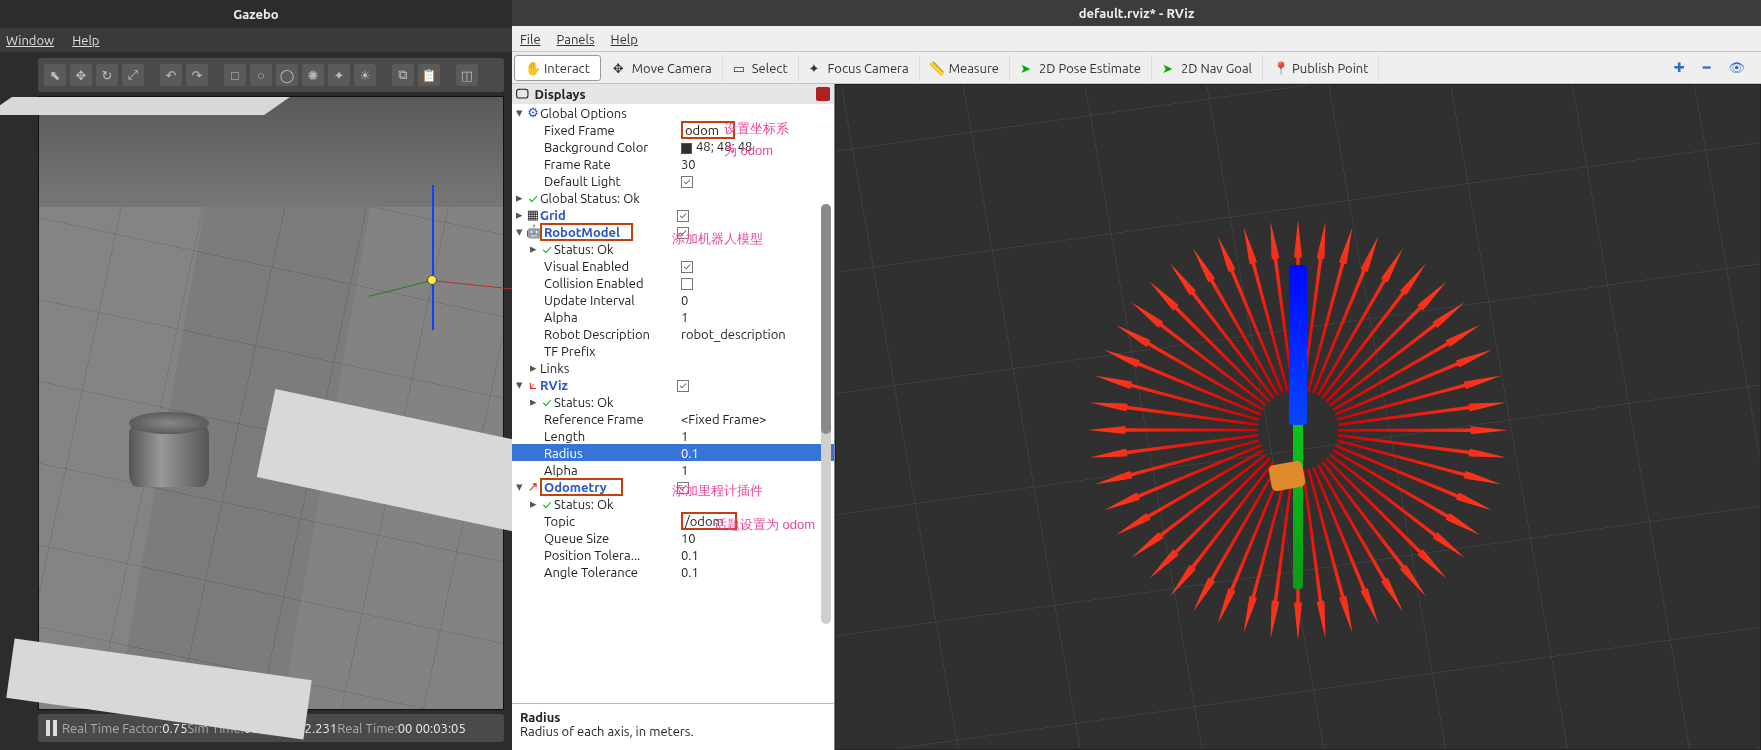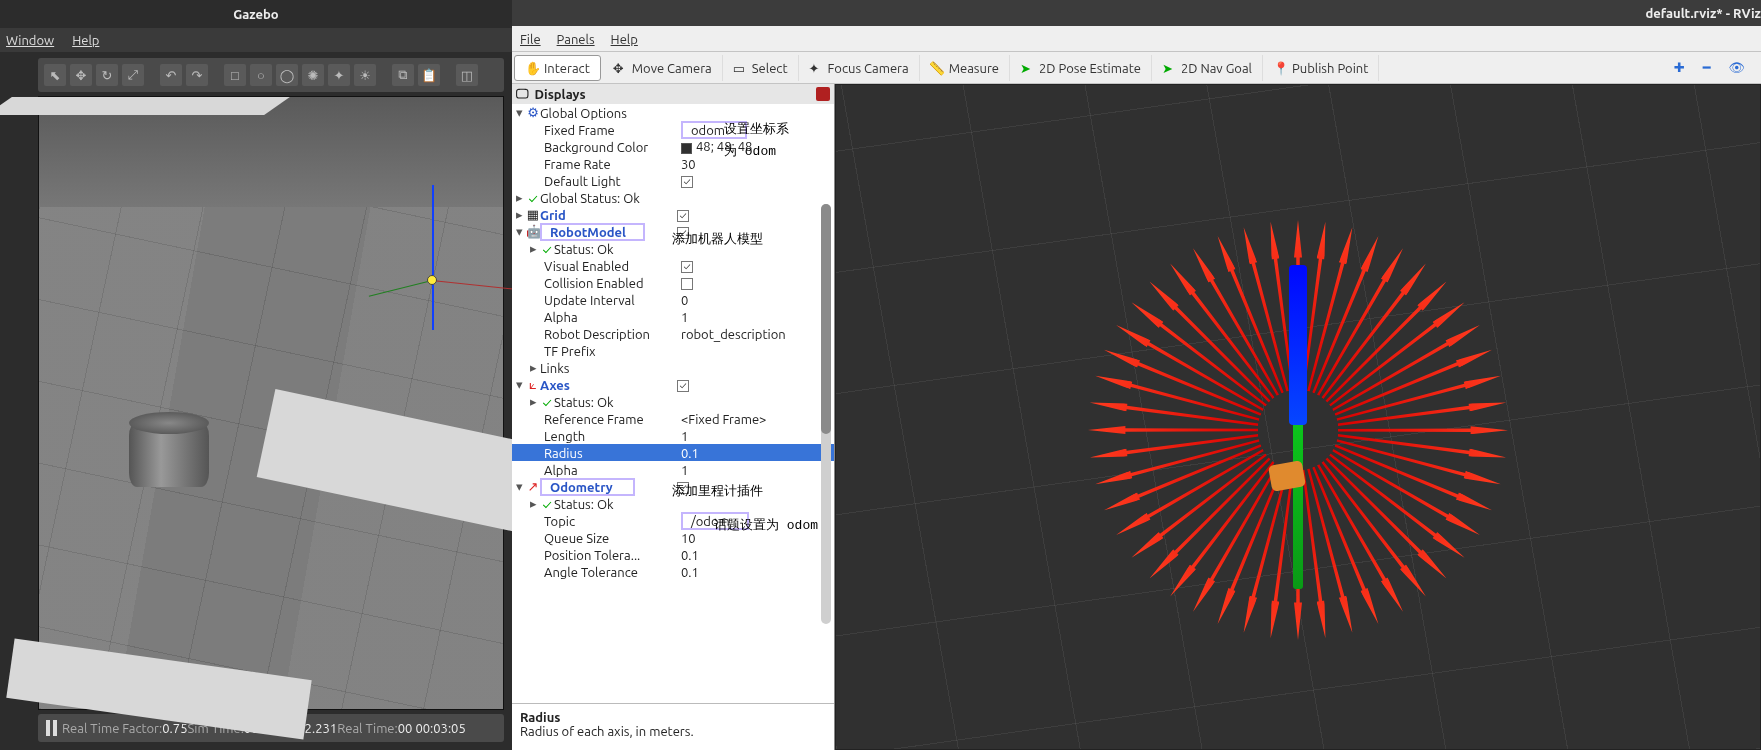--- a/index.html
+++ b/index.html
@@ -34,21 +34,21 @@
   .g-axis .vx{position:absolute;left:0;top:95px;width:120px;height:1px;background:#b03030;transform:rotate(6deg);transform-origin:left}
   .g-axis .vy{position:absolute;left:-65px;top:95px;width:65px;height:1px;background:#208020;transform:rotate(-14deg);transform-origin:right}
   .g-status{height:28px;background:#4a4a4a;margin:4px 8px 8px 38px;border-radius:3px;display:flex;align-items:center;padding:0 8px;color:#ccc;font-size:12px}
   .g-pause{width:16px;height:16px;display:flex;gap:3px}
   .g-pause div{width:4px;height:16px;background:#ddd}
   .g-status .lbl{color:#aaa}
   .g-status .val{color:#eee}
 
   
   .r-wrap{flex:1;display:flex;flex-direction:column;background:#35363a}
-  .r-title{height:26px;background:#3c3c3c;color:#eee;text-align:right;line-height:26px;font-weight:bold}
+  .r-title{height:26px;background:#3c3c3c;color:#eee;text-align:center;line-height:26px;font-weight:bold}
   .r-menu{height:26px;background:#efefef;border-bottom:1px solid #c4c4c4;display:flex;align-items:center;padding-left:8px;gap:16px;color:#333}
   .r-menu span{text-decoration:underline}
   .r-toolbar{height:32px;background:#efefef;border-bottom:1px solid #c4c4c4;display:flex;align-items:center}
   .r-tbtn{height:26px;display:flex;align-items:center;gap:5px;padding:0 10px;color:#333;border-right:1px solid #ddd}
   .r-tbtn.sel{background:#fff;border:1px solid #999;border-radius:3px;margin:0 2px}
   .r-icon{width:14px;height:14px;display:inline-block}
   .r-tail{margin-left:auto;display:flex;gap:18px;padding-right:16px;color:#356}
   .r-body{flex:1;display:flex}
   .r-panel{width:323px;background:#fff;color:#222;display:flex;flex-direction:column;border-right:1px solid #888}
   .r-panel-hd{height:20px;background:#e6e6e6;display:flex;align-items:center;padding:0 4px;gap:6px;font-weight:bold}
@@ -57,22 +57,22 @@
   .row{display:flex;align-items:center;height:17px;padding-left:4px;white-space:nowrap}
   .row.sel{background:#3874d8;color:#fff}
   .row .ind{display:inline-block}
   .row .tri{width:10px;color:#555}
   .row .ic{width:14px;text-align:center}
   .row .k{flex:0 0 137px}
   .row .v{flex:1}
   .row .link{color:#2a56c6;font-weight:bold}
   .chk{width:12px;height:12px;border:1px solid #777;display:inline-block;vertical-align:middle;text-align:center;line-height:10px;font-size:10px;color:#333}
   .swatch{width:11px;height:11px;background:#303030;border:1px solid #555;display:inline-block;vertical-align:middle;margin-right:4px}
-  .redbox{border:2px solid #c4b5fd;padding:0 8px}
-  .anno{color:#000000;font-family:Liberation Mono, monospace;position:absolute}
+  .redbox{border:2px solid #c2410c;padding:0 2px}
+  .anno{color:#ec4899;font-family:Liberation Sans, sans-serif;position:absolute}
   .panelpos{position:relative}
   .r-desc{border-top:1px solid #bbb;padding:6px 8px 12px;color:#222}
   .r-desc b{font-weight:bold}
   .r-3d{flex:1;background:#303030;position:relative;border:1px solid #222}
   .r-grid{position:absolute;inset:0;
     background:
       repeating-linear-gradient(80deg, rgba(180,180,180,0.10) 0 1px, transparent 1px 120px),
       repeating-linear-gradient(-8deg, rgba(180,180,180,0.10) 0 1px, transparent 1px 120px);
   }
   .ring{position:absolute;left:50%;top:52%;transform:translate(-50%,-50%)}
@@ -288,21 +288,21 @@
             </div>
           <div class="row">
               <span class="ind" style="width:14px"></span>
               <span class="tri">▸</span>
               <span class="k">Links</span>
             </div>
           <div class="row">
               <span class="ind" style="width:0"></span>
               <span class="tri">▾</span>
               <span class="ic" style="color:#d22">⟀</span>
-              <span class="k"><span class="link">Axes</span></span>
+              <span class="k"><span class="link">RViz</span></span>
               <span class="v"><span class="chk">✓</span></span>
             </div>
           <div class="row">
               <span class="ind" style="width:14px"></span>
               <span class="tri">▸</span>
               <span class="ic" style="color:#0a0">✓</span>
               <span class="k">Status: Ok</span>
             </div>
           <div class="row">
               <span class="ind" style="width:28px"></span>

